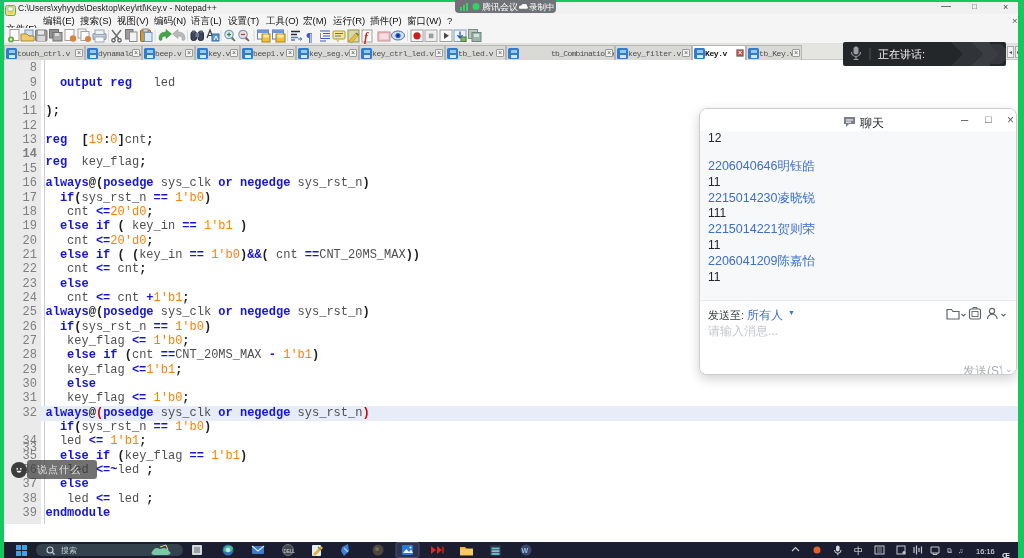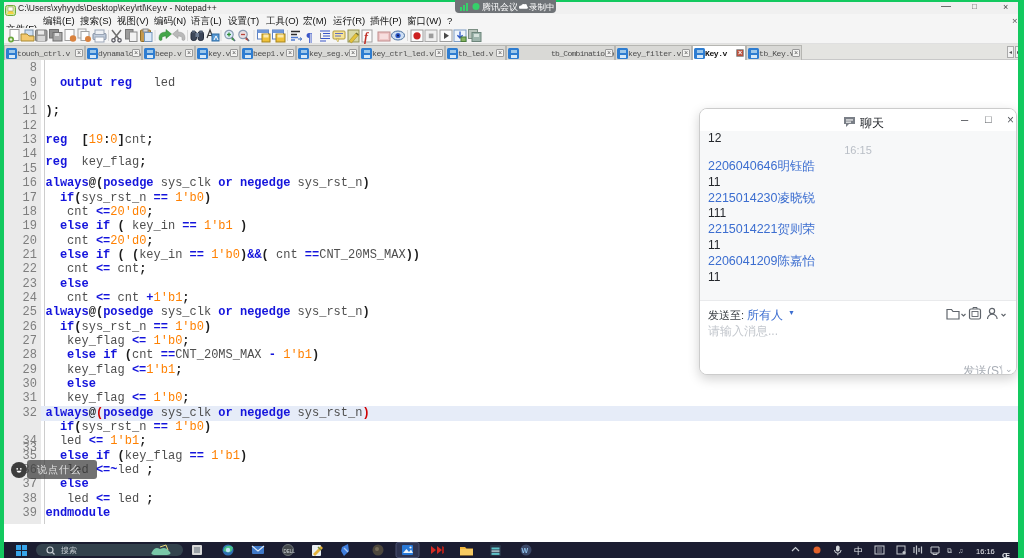--- a/index.html
+++ b/index.html
@@ -279,21 +279,21 @@
     <div id="code-lines">
       <div class="ln" style="top:1.3px;">8</div>
       <div class="ln" style="top:15.7px;">9</div>
       <div class="cl" style="top:15.7px;">  <span class="k">output</span> <span class="k">reg</span>   led</div>
       <div class="ln" style="top:30.0px;">10</div>
       <div class="ln" style="top:44.3px;">11</div>
       <div class="cl" style="top:44.3px;"><span class="p">)</span><span class="p">;</span></div>
       <div class="ln" style="top:58.7px;">12</div>
       <div class="ln" style="top:73.0px;">13</div>
       <div class="cl" style="top:73.0px;"><span class="k">reg</span>  <span class="p">[</span><span class="n">19</span><span class="p">:</span><span class="n">0</span><span class="p">]</span>cnt<span class="p">;</span></div>
-      <div class="ln" style="top:87.4px;">14</div>
+      <div class="ln" style="top:87.4px;font-weight:bold;">14</div>
       <div class="cl" style="top:87.4px;margin-top:8px;"><span class="k">reg</span>  key_flag<span class="p">;</span></div>
       <div class="ln" style="top:101.8px;">15</div>
       <div class="ln" style="top:116.1px;">16</div>
       <div class="cl" style="top:116.1px;"><span class="k">always</span><span class="p">@(</span><span class="k">posedge</span> sys_clk <span class="k">or</span> <span class="k">negedge</span> sys_rst_n<span class="p">)</span></div>
       <div class="ln" style="top:130.5px;">17</div>
       <div class="cl" style="top:130.5px;">  <span class="k">if</span><span class="p">(</span>sys_rst_n <span class="o">==</span> <span class="n">1'b0</span><span class="p">)</span></div>
       <div class="ln" style="top:144.8px;">18</div>
       <div class="cl" style="top:144.8px;">   cnt <span class="o">&lt;=</span><span class="n">20'd0</span><span class="p">;</span></div>
       <div class="ln" style="top:159.2px;">19</div>
       <div class="cl" style="top:159.2px;">  <span class="k">else</span> <span class="k">if</span> <span class="p">(</span> key_in <span class="o">==</span> <span class="n">1'b1</span> <span class="p">)</span></div>
@@ -411,35 +411,45 @@
     <svg width="101" height="13" viewBox="0 0 101 13">
       <rect x="5" y="7" width="2" height="4" fill="#35d06a"></rect>
         <rect x="8" y="5" width="2" height="6" fill="#35d06a"></rect>
         <rect x="11" y="3" width="2" height="8" fill="#35d06a"></rect>
       <circle cx="21" cy="6.5" r="3.5" fill="#35d06a"></circle>
       <text x="27" y="10" font-size="9" fill="#fff" font-family="Liberation Sans">腾讯会议</text>
       <path d="M64 9 q-1.5 -3.5 2 -3.5 q1 -2.5 3.5 -1.5 q3 -0.5 2.8 2 q2 1.5 0.2 3 l-7.5 0 q-1.2 0 -1 0z" fill="#fff" transform="scale(0.92) translate(6,0.5)"></path>
       <text x="74" y="9.5" font-size="8.5" fill="#fff" font-family="Liberation Sans">录制中</text>
     </svg>
   </div>
+  <div class="abs" id="speak">
+    <svg width="163" height="24" viewBox="0 0 163 24">
+      <path d="M108 0 h20 l12 12 -12 12 h-20 l12 -12z" fill="#303438"></path>
+      <path d="M128 0 h18 l12 12 -12 12 h-18 l12 -12z" fill="#3a3e43"></path>
+      <path d="M146 2 h12 l10 10 -10 10 h-12 l10 -10z" fill="#34383c"></path>
+      <rect x="10.5" y="4.5" width="5" height="8" rx="2.5" fill="#999fa6"></rect>
+      <path d="M8.5 10 a4.5 4.5 0 0 0 9 0 M13 14.5 v3 M10.5 17.5 h5" stroke="#999fa6" stroke-width="1.2" fill="none"></path>
+      <line x1="27" y1="6" x2="27" y2="18" stroke="#4a4e53" stroke-width="1"></line>
+      <text x="35" y="16" font-size="11" fill="#f2f3f5" font-family="Liberation Sans">正在讲话:</text>
+    </svg>
+  </div>
   <div class="abs" id="chat">
     <div style="position:absolute;left:0;top:0;width:100%;height:26px;background:#fff;">
       <svg style="position:absolute;left:143px;top:7px;" width="13" height="12" viewBox="0 0 13 12">
           <path d="M1 1 h11 v7 h-6 l-3 3 v-3 h-2z" fill="#7a7f87"></path>
           <rect x="3" y="3.4" width="7" height="1.1" fill="#fff"></rect>
           <rect x="3" y="5.6" width="5" height="1.1" fill="#fff"></rect>
         </svg>
       <span style="position:absolute;left:160px;top:6px;font-size:12px;color:#23262b;">聊天</span>
       <span style="position:absolute;left:261px;top:3px;font-size:13px;color:#55585e;">–</span>
       <span style="position:absolute;left:285px;top:4px;font-size:11px;color:#55585e;">□</span>
       <span style="position:absolute;left:307px;top:4px;font-size:12px;color:#55585e;">×</span>
     </div>
     <div style="position:absolute;left:0;top:22px;width:100%;height:169px;background:#f7f8f9;">
       <div style="position:absolute;left:8px;top:0px;font-size:12px;color:#23262b;">12</div>
-      <div style="position:absolute;left:0;top:13px;width:100%;text-align:center;font-size:11px;color:#b9bec6;">16:15</div>
       <div style="position:absolute;left:8px;top:26.5px;font-size:12.5px;color:#3c6ed0;">2206040646明钰皓</div>
       <div style="position:absolute;left:8px;top:44px;font-size:12px;color:#23262b;">11</div>
       <div style="position:absolute;left:8px;top:58.5px;font-size:12.5px;color:#3c6ed0;">2215014230凌晓锐</div>
       <div style="position:absolute;left:8px;top:75px;font-size:12px;color:#23262b;">111</div>
       <div style="position:absolute;left:8px;top:89.5px;font-size:12.5px;color:#3c6ed0;">2215014221贺则荣</div>
       <div style="position:absolute;left:8px;top:107px;font-size:12px;color:#23262b;">11</div>
       <div style="position:absolute;left:8px;top:121.5px;font-size:12.5px;color:#3c6ed0;">2206041209陈嘉怡</div>
       <div style="position:absolute;left:8px;top:139px;font-size:12px;color:#23262b;">11</div>
     </div>
     <div style="position:absolute;left:0;top:191px;width:100%;height:76px;background:#fff;border-top:1px solid #e9eaec;">

